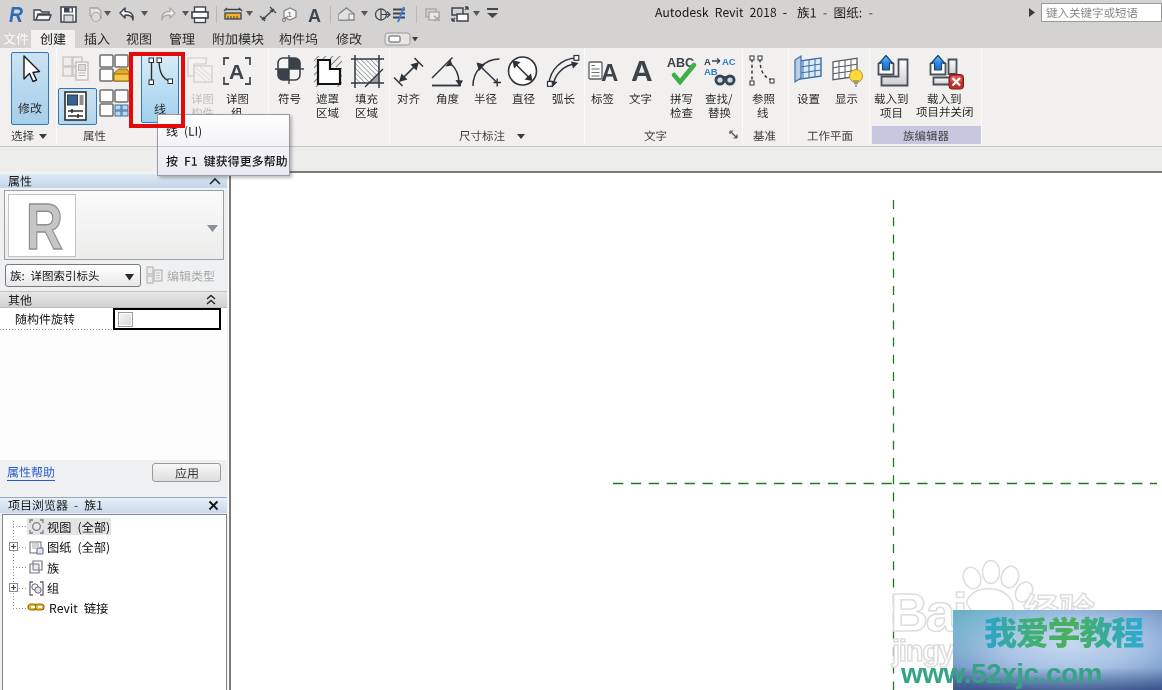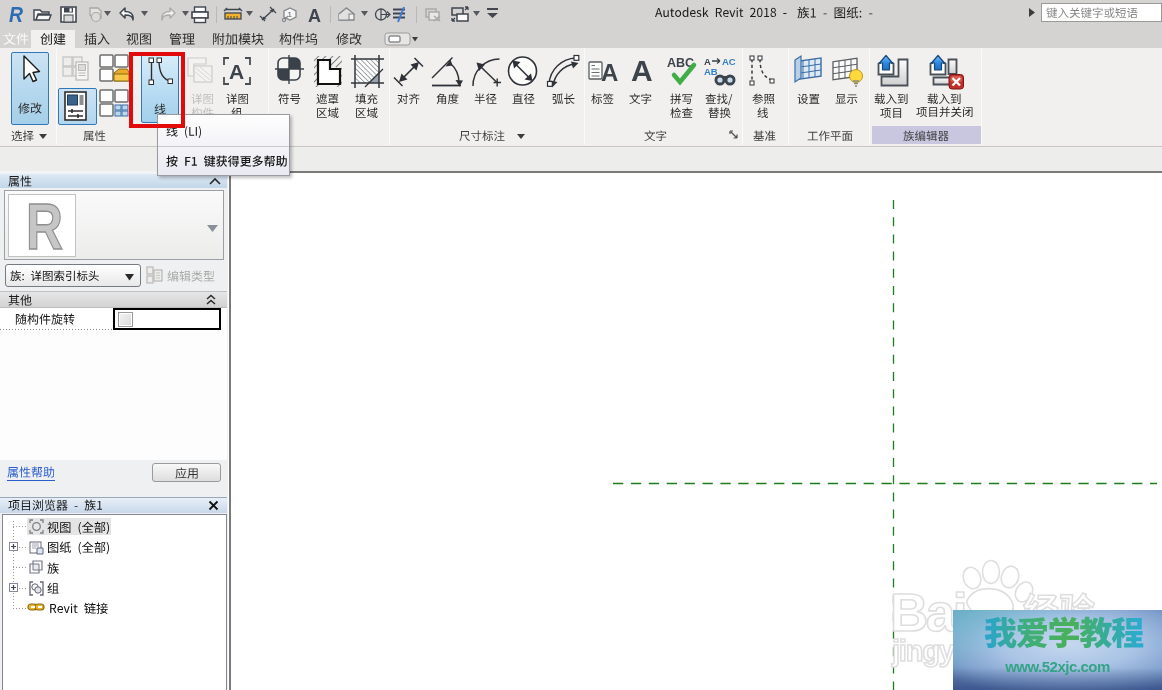--- a/index.html
+++ b/index.html
@@ -651,21 +651,21 @@
       <linearGradient id="wg" x1="0" y1="0" x2="1" y2="0">
         <stop offset="0" stop-color="#2aa4ce"></stop>
         <stop offset="0.28" stop-color="#3fae78"></stop>
         <stop offset="0.55" stop-color="#4bb05a"></stop>
         <stop offset="0.78" stop-color="#34ac9e"></stop>
         <stop offset="1" stop-color="#2cabd2"></stop>
       </linearGradient>
     </defs>
     <path transform="translate(0,31)" d="M23.3 -24.8C25.0 -23.3 27.0 -21.0 27.7 -19.4L31.6 -22.1C30.7 -23.7 28.6 -25.8 26.9 -27.3ZM26.6 -13.7C25.9 -12.4 25.0 -11.2 24.1 -10.0C23.8 -11.4 23.6 -12.9 23.3 -14.5H31.5V-19.0H22.9C22.6 -22.0 22.5 -25.0 22.6 -28.0H17.6C17.6 -25.0 17.7 -22.0 18.0 -19.0H12.2V-22.8C14.1 -23.1 15.9 -23.5 17.6 -24.0L14.4 -28.1C10.9 -27.0 5.8 -26.0 1.2 -25.4C1.7 -24.4 2.3 -22.6 2.5 -21.4C4.1 -21.5 5.7 -21.7 7.3 -22.0V-19.0H1.5V-14.5H7.3V-10.9C4.9 -10.5 2.6 -10.2 0.8 -9.9L1.9 -5.1L7.3 -6.1V-2.4C7.3 -1.8 7.1 -1.7 6.5 -1.7C5.9 -1.7 4.0 -1.7 2.3 -1.7C3.0 -0.4 3.8 1.7 4.0 3.1C6.7 3.1 8.7 2.9 10.2 2.2C11.7 1.4 12.2 0.1 12.2 -2.3V-7.0L17.3 -8.0L16.9 -12.3L12.2 -11.6V-14.5H18.4C18.7 -11.5 19.3 -8.6 20.0 -6.0C17.7 -4.3 15.3 -2.8 12.8 -1.7C14.0 -0.6 15.3 1.0 16.0 2.2C17.9 1.1 19.8 -0.1 21.6 -1.4C23.0 1.5 24.8 3.3 27.1 3.3C30.4 3.3 31.8 1.9 32.5 -4.1C31.3 -4.7 29.7 -5.8 28.6 -6.9C28.5 -3.2 28.1 -1.6 27.6 -1.6C26.9 -1.6 26.1 -2.8 25.4 -4.8C27.5 -6.9 29.3 -9.2 30.8 -11.8Z M59.8 -27.8C53.0 -26.8 43.3 -26.3 34.8 -26.1C35.2 -25.1 35.6 -23.6 35.7 -22.5L40.4 -22.5L38.5 -21.6L39.2 -19.9H33.7V-13.4H36.8V-10.5H40.7C39.3 -5.9 36.8 -2.6 32.7 -0.6C33.6 0.2 35.2 2.1 35.7 3.0C37.4 2.0 38.9 0.8 40.2 -0.7C40.9 0.2 41.9 2.0 42.3 3.1C45.2 2.6 48.1 1.8 50.6 0.6C53.5 1.8 56.9 2.6 60.6 3.1C61.2 1.9 62.2 -0.0 63.1 -1.0C60.2 -1.2 57.6 -1.6 55.2 -2.2C57.1 -3.7 58.6 -5.5 59.8 -7.8L57.1 -9.5L56.5 -9.4H45.0L45.3 -10.5H60.0V-13.4H62.9V-19.9H57.5L59.2 -22.6L56.3 -23.4C57.9 -23.6 59.5 -23.7 61.0 -23.9ZM46.0 -22.0 46.7 -19.9H43.3C43.0 -20.7 42.6 -21.7 42.2 -22.6L48.0 -22.8ZM50.9 -19.9C50.6 -20.8 50.2 -21.9 49.8 -22.9L54.9 -23.3C54.5 -22.2 53.9 -21.0 53.3 -19.9ZM37.6 -14.4V-16.0H41.8L41.6 -14.4ZM58.9 -14.4H46.2L46.4 -15.5L42.1 -16.0H58.9ZM47.7 -5.4H53.0C52.2 -4.8 51.4 -4.3 50.5 -3.8C49.5 -4.3 48.5 -4.8 47.7 -5.4ZM46.0 -2.0C44.3 -1.5 42.4 -1.1 40.4 -0.8C41.4 -2.0 42.3 -3.3 43.0 -4.7C43.9 -3.7 44.9 -2.8 46.0 -2.0Z M77.6 -11.4V-9.5H65.3V-5.1H77.6V-2.2C77.6 -1.7 77.4 -1.6 76.7 -1.6C76.0 -1.6 73.4 -1.6 71.6 -1.7C72.3 -0.5 73.2 1.6 73.5 2.9C76.2 2.9 78.4 2.9 80.2 2.2C81.9 1.5 82.5 0.3 82.5 -2.0V-5.1H95.0V-9.5H82.5V-9.7C85.2 -11.1 87.7 -12.9 89.6 -14.7L86.6 -17.1L85.6 -16.9H71.4V-12.7H80.2C79.3 -12.2 78.4 -11.8 77.6 -11.4ZM76.8 -27.0C77.6 -25.8 78.3 -24.3 78.8 -23.1H74.1L75.4 -23.7C74.9 -24.9 73.6 -26.7 72.5 -27.9L68.4 -26.1C69.1 -25.2 69.8 -24.1 70.4 -23.1H65.5V-15.4H70.0V-18.9H90.0V-15.4H94.8V-23.1H90.3C91.1 -24.2 92.0 -25.3 92.8 -26.5L87.8 -28.0C87.2 -26.5 86.2 -24.6 85.2 -23.1H81.5L83.6 -23.9C83.2 -25.2 82.1 -27.2 81.1 -28.5Z M115.5 -28.2C114.9 -24.3 113.9 -20.4 112.4 -17.3V-19.8H111.2C112.4 -21.8 113.5 -23.9 114.4 -26.1L110.0 -27.4C109.4 -25.9 108.8 -24.5 108.0 -23.1V-25.5H105.3V-28.2H100.8V-25.5H97.4V-21.5H100.8V-19.8H96.2V-15.7H102.2L100.7 -14.5H99.2V-13.4C98.1 -12.6 96.9 -11.9 95.7 -11.4C96.6 -10.5 98.2 -8.6 98.8 -7.7C100.4 -8.6 102.0 -9.7 103.5 -10.9H104.8C104.1 -10.1 103.4 -9.4 102.6 -8.9V-7.3L96.1 -6.9L96.6 -2.7L102.6 -3.2V-1.4C102.6 -1.1 102.5 -1.0 102.1 -1.0C101.7 -1.0 100.2 -1.0 99.1 -1.0C99.7 0.1 100.3 1.8 100.4 3.0C102.5 3.0 104.1 3.0 105.5 2.4C106.8 1.7 107.1 0.7 107.1 -1.3V-3.5L112.5 -3.9V-8.0L107.1 -7.6V-8.2C108.7 -9.5 110.2 -11.0 111.4 -12.4C112.4 -11.6 113.4 -10.7 113.8 -10.1C114.2 -10.6 114.6 -11.1 114.9 -11.6C115.5 -9.7 116.1 -7.9 116.8 -6.2C115.2 -4.0 113.0 -2.3 110.1 -1.1C111.0 -0.1 112.4 2.2 112.8 3.3C115.5 2.0 117.7 0.4 119.4 -1.6C120.8 0.3 122.5 1.9 124.6 3.2C125.4 1.8 126.9 -0.1 128.0 -1.0C125.7 -2.2 123.8 -3.9 122.4 -6.0C124.0 -9.3 125.1 -13.2 125.7 -17.8H127.6V-22.2H119.2C119.7 -24.0 120.0 -25.7 120.3 -27.5ZM107.3 -14.5 108.3 -15.7H111.6C111.2 -15.0 110.8 -14.4 110.3 -13.8L109.1 -14.8L108.2 -14.5ZM105.3 -21.5H107.0L105.9 -19.8H105.3ZM120.8 -17.8C120.5 -15.6 120.1 -13.7 119.6 -11.9C119.0 -13.7 118.5 -15.7 118.1 -17.8Z M146.7 -23.1H153.2V-19.4H146.7ZM142.3 -27.1V-15.4H157.8V-27.1ZM138.1 -28.0C135.4 -26.8 131.5 -25.8 127.9 -25.2C128.4 -24.2 129.0 -22.6 129.2 -21.5C130.4 -21.7 131.6 -21.9 132.8 -22.1V-18.9H128.4V-14.5H132.2C131.0 -11.6 129.4 -8.5 127.7 -6.5C128.4 -5.2 129.4 -3.2 129.9 -1.8C130.9 -3.2 131.9 -5.0 132.8 -7.1V3.1H137.4V-8.8C138.0 -7.9 138.5 -6.9 138.8 -6.1L141.5 -9.8H147.5V-7.8H142.1V-3.8H147.5V-1.7H140.1V2.5H159.3V-1.7H152.3V-3.8H157.7V-7.8H152.3V-9.8H158.6V-13.9H141.3V-10.1C140.5 -11.1 138.2 -13.4 137.4 -14.1V-14.5H140.6V-18.9H137.4V-23.1C138.8 -23.4 140.0 -23.8 141.2 -24.3Z" fill="url(#wg)"></path>
   </svg>
-<div style="position:absolute;left:953px;top:658px;width:209px;text-align:center;font-family:'Liberation Sans';font-weight:bold;font-size:15px;letter-spacing:-0.5px;color:#35a385;">www.52xjc.com</div>
+<div style="position:absolute;left:897px;top:658px;width:209px;text-align:center;font-family:'Liberation Sans';font-weight:bold;font-size:28px;letter-spacing:-0.5px;color:#35a385;">www.52xjc.com</div>
 <div style="position:absolute;left:157px;top:114px;width:133px;height:62px;background:linear-gradient(#fefefe,#e9e9f2);border:1px solid #9a9aa2;box-shadow:2px 2px 3px rgba(0,0,0,0.25);"></div>
 <svg style="position:absolute;left:166.0px;top:123.3px;overflow:visible" width="38" height="16" aria-hidden="true">
     <path transform="translate(0,12.7)" d="M0.6 -0.6 0.8 0.2C1.9 -0.1 3.4 -0.6 4.8 -1.0L4.6 -1.7C3.2 -1.3 1.6 -0.9 0.6 -0.6ZM8.4 -9.4C9.0 -9.1 9.8 -8.6 10.2 -8.3L10.7 -8.8C10.3 -9.2 9.6 -9.6 9.0 -9.9ZM0.9 -5.1C1.0 -5.2 1.3 -5.2 2.8 -5.4C2.3 -4.6 1.8 -4.0 1.6 -3.8C1.2 -3.4 0.9 -3.1 0.6 -3.0C0.8 -2.8 0.9 -2.4 0.9 -2.2C1.2 -2.3 1.6 -2.4 4.6 -3.1C4.6 -3.2 4.6 -3.6 4.6 -3.8L2.2 -3.4C3.1 -4.5 4.0 -5.8 4.8 -7.1L4.1 -7.6C3.8 -7.1 3.6 -6.7 3.3 -6.2L1.8 -6.1C2.5 -7.1 3.2 -8.4 3.7 -9.6L2.9 -10.0C2.4 -8.6 1.5 -7.1 1.2 -6.7C1.0 -6.3 0.8 -6.0 0.6 -5.9C0.7 -5.7 0.8 -5.3 0.9 -5.1ZM10.6 -4.2C10.2 -3.4 9.5 -2.7 8.7 -2.1C8.5 -2.8 8.4 -3.5 8.3 -4.4L11.3 -5.0L11.2 -5.8L8.1 -5.2C8.1 -5.7 8.0 -6.2 8.0 -6.8L11.0 -7.2L10.8 -8.0L7.9 -7.6C7.9 -8.4 7.9 -9.2 7.9 -10.1H7.0C7.0 -9.2 7.0 -8.3 7.1 -7.5L5.2 -7.2L5.3 -6.4L7.1 -6.7C7.2 -6.1 7.2 -5.6 7.3 -5.1L5.0 -4.6L5.1 -3.8L7.4 -4.2C7.5 -3.2 7.7 -2.3 8.0 -1.6C7.0 -0.9 5.8 -0.4 4.6 0.0C4.8 0.2 5.0 0.5 5.1 0.7C6.3 0.3 7.3 -0.2 8.3 -0.8C8.8 0.3 9.4 0.9 10.3 0.9C11.1 0.9 11.4 0.5 11.6 -0.8C11.4 -0.9 11.1 -1.1 10.9 -1.3C10.8 -0.2 10.7 0.0 10.4 0.0C9.9 0.0 9.4 -0.4 9.0 -1.3C10.0 -2.0 10.8 -2.9 11.4 -3.8Z M20.9 2.4 21.5 2.1C20.5 0.3 20.0 -1.7 20.0 -3.7C20.0 -5.8 20.5 -7.8 21.5 -9.5L20.9 -9.8C19.8 -8.0 19.1 -6.1 19.1 -3.7C19.1 -1.4 19.8 0.6 20.9 2.4Z M23.3 0.0H28.2V-0.9H24.4V-8.8H23.3Z M29.8 0.0H30.9V-8.8H29.8Z M33.3 2.4C34.4 0.6 35.0 -1.4 35.0 -3.7C35.0 -6.1 34.4 -8.0 33.3 -9.8L32.6 -9.5C33.6 -7.8 34.1 -5.8 34.1 -3.7C34.1 -1.7 33.6 0.3 32.6 2.1Z" fill="#1a1a1a"></path>
   </svg>
 <div style="position:absolute;left:158px;top:146px;width:131px;height:1px;background:#c8c8d2;"></div>
 <svg style="position:absolute;left:166.0px;top:153.3px;overflow:visible" width="124" height="16" aria-hidden="true">
     <path transform="translate(0,12.7)" d="M9.1 -4.4C9.0 -3.4 8.6 -2.6 8.1 -1.9C7.5 -2.3 7.0 -2.6 6.4 -2.8C6.7 -3.3 6.9 -3.9 7.1 -4.4ZM2.0 -10.1V-7.8H0.5V-6.7H2.0V-3.9C1.4 -3.7 0.8 -3.6 0.3 -3.5L0.6 -2.4L2.0 -2.8V-0.2C2.0 -0.1 1.9 -0.0 1.8 -0.0C1.6 0.0 1.1 0.0 0.6 -0.0C0.8 0.3 0.9 0.7 0.9 1.0C1.8 1.0 2.3 1.0 2.6 0.8C3.0 0.6 3.1 0.3 3.1 -0.2V-3.1L4.5 -3.6L4.4 -4.4H5.9C5.6 -3.7 5.3 -3.0 4.9 -2.4C5.7 -2.1 6.5 -1.6 7.3 -1.2C6.5 -0.6 5.5 -0.2 4.2 0.0C4.5 0.3 4.7 0.8 4.8 1.0C6.3 0.7 7.4 0.2 8.3 -0.6C9.3 0.0 10.1 0.6 10.7 1.0L11.5 0.2C10.9 -0.3 10.0 -0.9 9.1 -1.4C9.7 -2.2 10.1 -3.2 10.4 -4.4H11.6V-5.4H7.5C7.8 -6.0 7.9 -6.5 8.1 -7.1L6.9 -7.2C6.8 -6.7 6.6 -6.0 6.3 -5.4H4.2V-4.6L3.1 -4.2V-6.7H4.3V-7.8H3.1V-10.1ZM4.6 -8.7V-6.2H5.7V-7.7H10.3V-6.2H11.4V-8.7H8.7C8.5 -9.1 8.4 -9.7 8.2 -10.2L7.0 -10.0C7.2 -9.6 7.3 -9.1 7.4 -8.7Z M19.2 0.0H20.6V-3.8H23.8V-5.0H20.6V-7.7H24.4V-8.8H19.2Z M25.8 0.0H30.9V-1.1H29.1V-8.8H28.1C27.6 -8.5 27.0 -8.3 26.2 -8.2V-7.3H27.8V-1.1H25.8Z M38.2 -4.3V-3.2H39.5V-1.1C39.5 -0.6 39.1 -0.1 38.9 0.1C39.1 0.3 39.4 0.7 39.5 0.9C39.7 0.6 40.0 0.4 41.9 -1.0C41.8 -1.2 41.6 -1.5 41.5 -1.8L40.5 -1.1V-3.2H41.7V-4.3H40.5V-5.7H41.6V-6.7H38.9C39.1 -7.0 39.4 -7.4 39.6 -7.9H41.6V-8.9H40.1C40.2 -9.2 40.3 -9.6 40.4 -9.9L39.4 -10.2C39.1 -9.0 38.6 -7.9 37.9 -7.1C38.1 -6.9 38.4 -6.4 38.5 -6.2L38.7 -6.4V-5.7H39.5V-4.3ZM44.6 -9.2V-8.4H45.9V-7.6H44.3V-6.8H45.9V-5.9H44.6V-5.1H45.9V-4.4H44.6V-3.5H45.9V-2.7H44.3V-1.8H45.9V-0.5H46.8V-1.8H48.9V-2.7H46.8V-3.5H48.7V-4.4H46.8V-5.1H48.5V-6.8H49.2V-7.6H48.5V-9.2H46.8V-10.1H45.9V-9.2ZM46.8 -6.8H47.7V-5.9H46.8ZM46.8 -7.6V-8.4H47.7V-7.6ZM42.0 -4.8C42.0 -4.9 42.1 -5.0 42.2 -5.0H43.4C43.3 -4.2 43.2 -3.4 43.0 -2.7C42.8 -3.1 42.7 -3.6 42.6 -4.0L41.8 -3.7C42.0 -2.9 42.3 -2.2 42.6 -1.6C42.2 -0.7 41.7 -0.1 41.1 0.3C41.3 0.5 41.5 0.9 41.7 1.1C42.3 0.6 42.8 0.1 43.2 -0.7C44.2 0.5 45.6 0.8 47.2 0.8H48.9C49.0 0.6 49.1 0.1 49.3 -0.1C48.8 -0.1 47.6 -0.1 47.3 -0.1C45.9 -0.1 44.5 -0.4 43.6 -1.7C44.0 -2.8 44.2 -4.2 44.3 -5.9L43.8 -6.0L43.6 -6.0H43.1C43.6 -6.9 44.0 -8.1 44.4 -9.2L43.8 -9.6L43.5 -9.5H41.8V-8.4H43.2C42.8 -7.5 42.4 -6.6 42.3 -6.3C42.1 -6.0 41.8 -5.6 41.6 -5.6C41.7 -5.4 42.0 -5.0 42.0 -4.8Z M58.2 -6.6C58.8 -6.2 59.4 -5.6 59.7 -5.1L60.5 -5.7C60.2 -6.2 59.5 -6.8 59.0 -7.2ZM56.9 -7.2V-5.4V-5.1H54.2V-4.0H56.8C56.6 -2.6 55.9 -1.0 53.8 0.3C54.1 0.5 54.5 0.8 54.7 1.0C56.3 0.0 57.1 -1.3 57.5 -2.5C58.1 -0.9 59.0 0.3 60.4 1.0C60.6 0.7 60.9 0.3 61.1 0.1C59.5 -0.6 58.5 -2.1 58.0 -4.0H60.9V-5.1H57.9V-5.3V-7.2ZM57.1 -10.1V-9.2H54.2V-10.1H53.1V-9.2H50.3V-8.2H53.1V-7.3H54.2V-8.2H57.1V-7.4H58.3V-8.2H61.0V-9.2H58.3V-10.1ZM53.4 -7.1C53.2 -6.9 52.9 -6.6 52.6 -6.4C52.3 -6.7 51.9 -7.0 51.4 -7.3L50.7 -6.7C51.1 -6.4 51.5 -6.1 51.8 -5.8C51.3 -5.4 50.7 -5.1 50.1 -4.8C50.3 -4.7 50.6 -4.3 50.7 -4.1C51.3 -4.3 51.8 -4.7 52.4 -5.0C52.5 -4.7 52.6 -4.4 52.7 -4.1C52.1 -3.3 51.0 -2.4 50.0 -2.0C50.3 -1.8 50.6 -1.4 50.7 -1.2C51.4 -1.6 52.2 -2.2 52.9 -2.9V-2.6C52.9 -1.4 52.8 -0.6 52.5 -0.3C52.4 -0.1 52.3 -0.1 52.2 -0.1C51.9 -0.0 51.4 -0.0 50.9 -0.1C51.1 0.2 51.2 0.6 51.2 0.9C51.7 1.0 52.2 0.9 52.6 0.9C52.9 0.8 53.1 0.7 53.3 0.5C53.8 -0.1 54.0 -1.1 54.0 -2.5C54.0 -3.6 53.8 -4.6 53.2 -5.6C53.6 -5.9 54.0 -6.3 54.3 -6.6Z M67.6 -7.4H71.2V-6.5H67.6ZM67.6 -8.9H71.2V-8.1H67.6ZM66.5 -9.8V-5.7H72.4V-9.8ZM66.5 -1.6C67.0 -1.1 67.6 -0.4 67.9 0.1L68.8 -0.5C68.5 -1.0 67.8 -1.7 67.3 -2.1ZM64.5 -10.1C64.0 -9.3 63.0 -8.3 62.0 -7.7C62.2 -7.5 62.5 -7.0 62.6 -6.7C63.7 -7.5 64.9 -8.6 65.6 -9.7ZM65.5 -3.2V-2.2H70.2V-0.2C70.2 -0.0 70.2 -0.0 70.0 0.0C69.8 0.0 69.2 0.0 68.6 -0.0C68.8 0.3 68.9 0.7 69.0 1.0C69.8 1.0 70.4 1.0 70.8 0.8C71.2 0.7 71.4 0.4 71.4 -0.2V-2.2H73.1V-3.2H71.4V-4.1H72.9V-5.0H65.8V-4.1H70.2V-3.2ZM64.8 -7.5C64.1 -6.3 62.9 -5.0 61.8 -4.3C62.0 -4.0 62.3 -3.4 62.4 -3.1C62.8 -3.5 63.3 -3.9 63.7 -4.3V1.0H64.8V-5.6C65.2 -6.1 65.5 -6.6 65.8 -7.1Z M76.7 -2.8 75.8 -2.4C76.2 -1.8 76.6 -1.3 77.1 -0.9C76.4 -0.5 75.5 -0.2 74.1 0.0C74.4 0.3 74.7 0.8 74.8 1.0C76.3 0.7 77.4 0.3 78.2 -0.2C79.9 0.6 82.1 0.8 84.8 0.9C84.9 0.6 85.1 0.1 85.3 -0.2C82.8 -0.2 80.7 -0.3 79.2 -0.9C79.7 -1.5 80.0 -2.2 80.2 -2.8H84.1V-7.6H80.3V-8.5H84.9V-9.5H74.4V-8.5H79.1V-7.6H75.5V-2.8H78.9C78.8 -2.4 78.6 -1.9 78.1 -1.5C77.6 -1.8 77.1 -2.3 76.7 -2.8ZM76.5 -4.8H79.1V-4.4L79.1 -3.8H76.5ZM80.3 -3.8 80.3 -4.4V-4.8H83.0V-3.8ZM76.5 -6.7H79.1V-5.7H76.5ZM80.3 -6.7H83.0V-5.7H80.3Z M91.0 -10.2C90.2 -9.2 88.8 -8.1 86.8 -7.3C87.1 -7.1 87.5 -6.8 87.6 -6.5C88.7 -7.0 89.6 -7.5 90.3 -8.1H93.6C93.0 -7.5 92.2 -6.9 91.3 -6.4C90.9 -6.7 90.4 -7.1 89.9 -7.4L89.1 -6.8C89.5 -6.6 90.0 -6.2 90.3 -5.9C89.1 -5.4 87.8 -5.0 86.5 -4.8C86.7 -4.5 86.9 -4.1 87.0 -3.8C90.3 -4.4 93.8 -6.0 95.3 -8.7L94.6 -9.2L94.4 -9.1H91.5C91.8 -9.4 92.0 -9.6 92.2 -9.9ZM93.0 -5.9C92.1 -4.7 90.4 -3.5 87.9 -2.6C88.2 -2.4 88.5 -2.0 88.6 -1.8C90.1 -2.3 91.3 -3.0 92.3 -3.8H95.3C94.7 -3.0 94.0 -2.3 93.0 -1.8C92.6 -2.1 92.1 -2.5 91.7 -2.9L90.7 -2.3C91.1 -2.0 91.6 -1.6 92.0 -1.3C90.4 -0.6 88.4 -0.2 86.4 -0.1C86.6 0.2 86.8 0.7 86.9 1.0C91.3 0.6 95.3 -0.8 97.0 -4.4L96.3 -4.8L96.0 -4.8H93.5C93.7 -5.1 94.0 -5.4 94.2 -5.6Z M103.0 -4.1V-3.2H99.6C100.7 -3.7 101.3 -4.4 101.6 -5.1H104.1V-6.0H101.9L101.9 -6.3V-6.7H103.8V-7.6H101.9V-8.3H104.0V-9.2H101.9V-10.1H100.8V-9.2H98.4V-8.3H100.8V-7.6H98.6V-6.7H100.8V-6.3C100.8 -6.2 100.8 -6.1 100.7 -6.0H98.2V-5.1H100.3C100.0 -4.6 99.3 -4.1 98.4 -3.8C98.6 -3.6 99.0 -3.3 99.1 -3.0L99.3 -3.1V0.3H100.5V-2.2H103.0V1.0H104.2V-2.2H106.9V-0.8C106.9 -0.7 106.9 -0.6 106.7 -0.6C106.5 -0.6 105.8 -0.6 105.1 -0.6C105.3 -0.3 105.4 0.0 105.5 0.4C106.5 0.4 107.1 0.3 107.5 0.2C108.0 0.0 108.1 -0.3 108.1 -0.8V-3.2H104.2V-4.1ZM104.6 -9.6V-3.7H105.6V-8.7H107.4C107.1 -8.2 106.7 -7.6 106.4 -7.2C107.4 -6.6 107.8 -6.1 107.8 -5.7C107.8 -5.4 107.7 -5.3 107.5 -5.2C107.4 -5.1 107.2 -5.1 107.0 -5.1C106.7 -5.1 106.3 -5.1 105.8 -5.1C106.0 -4.9 106.2 -4.5 106.2 -4.2C106.6 -4.2 107.1 -4.2 107.5 -4.2C107.8 -4.2 108.1 -4.3 108.3 -4.4C108.7 -4.7 108.9 -5.0 108.9 -5.6C108.9 -6.1 108.6 -6.7 107.6 -7.3C108.1 -7.9 108.6 -8.6 109.0 -9.2L108.2 -9.7L108.0 -9.6Z M117.1 -10.1C117.1 -9.2 117.1 -8.3 117.0 -7.5H115.2V-6.4H117.0C116.8 -3.6 116.3 -1.2 114.1 0.2C114.3 0.4 114.7 0.8 114.9 1.0C117.3 -0.6 117.9 -3.2 118.1 -6.4H119.7C119.6 -2.2 119.5 -0.7 119.2 -0.3C119.1 -0.2 119.0 -0.1 118.8 -0.1C118.5 -0.1 117.9 -0.1 117.3 -0.2C117.5 0.1 117.6 0.6 117.6 0.9C118.2 0.9 118.9 0.9 119.3 0.9C119.7 0.8 119.9 0.7 120.2 0.4C120.6 -0.2 120.7 -1.9 120.8 -6.9C120.8 -7.1 120.8 -7.5 120.8 -7.5H118.2C118.2 -8.3 118.2 -9.2 118.2 -10.1ZM110.0 -1.3 110.2 -0.2C111.7 -0.5 113.7 -1.0 115.6 -1.4L115.5 -2.5L114.9 -2.3V-9.6H110.8V-1.5ZM111.9 -1.7V-3.5H113.8V-2.1ZM111.9 -6.0H113.8V-4.5H111.9ZM111.9 -7.0V-8.6H113.8V-7.0Z" fill="#1a1a1a"></path>
   </svg>
 <div style="position:absolute;left:129px;top:52px;width:56px;height:76px;border:4.5px solid #e20a0a;"></div>
 </body></html>

